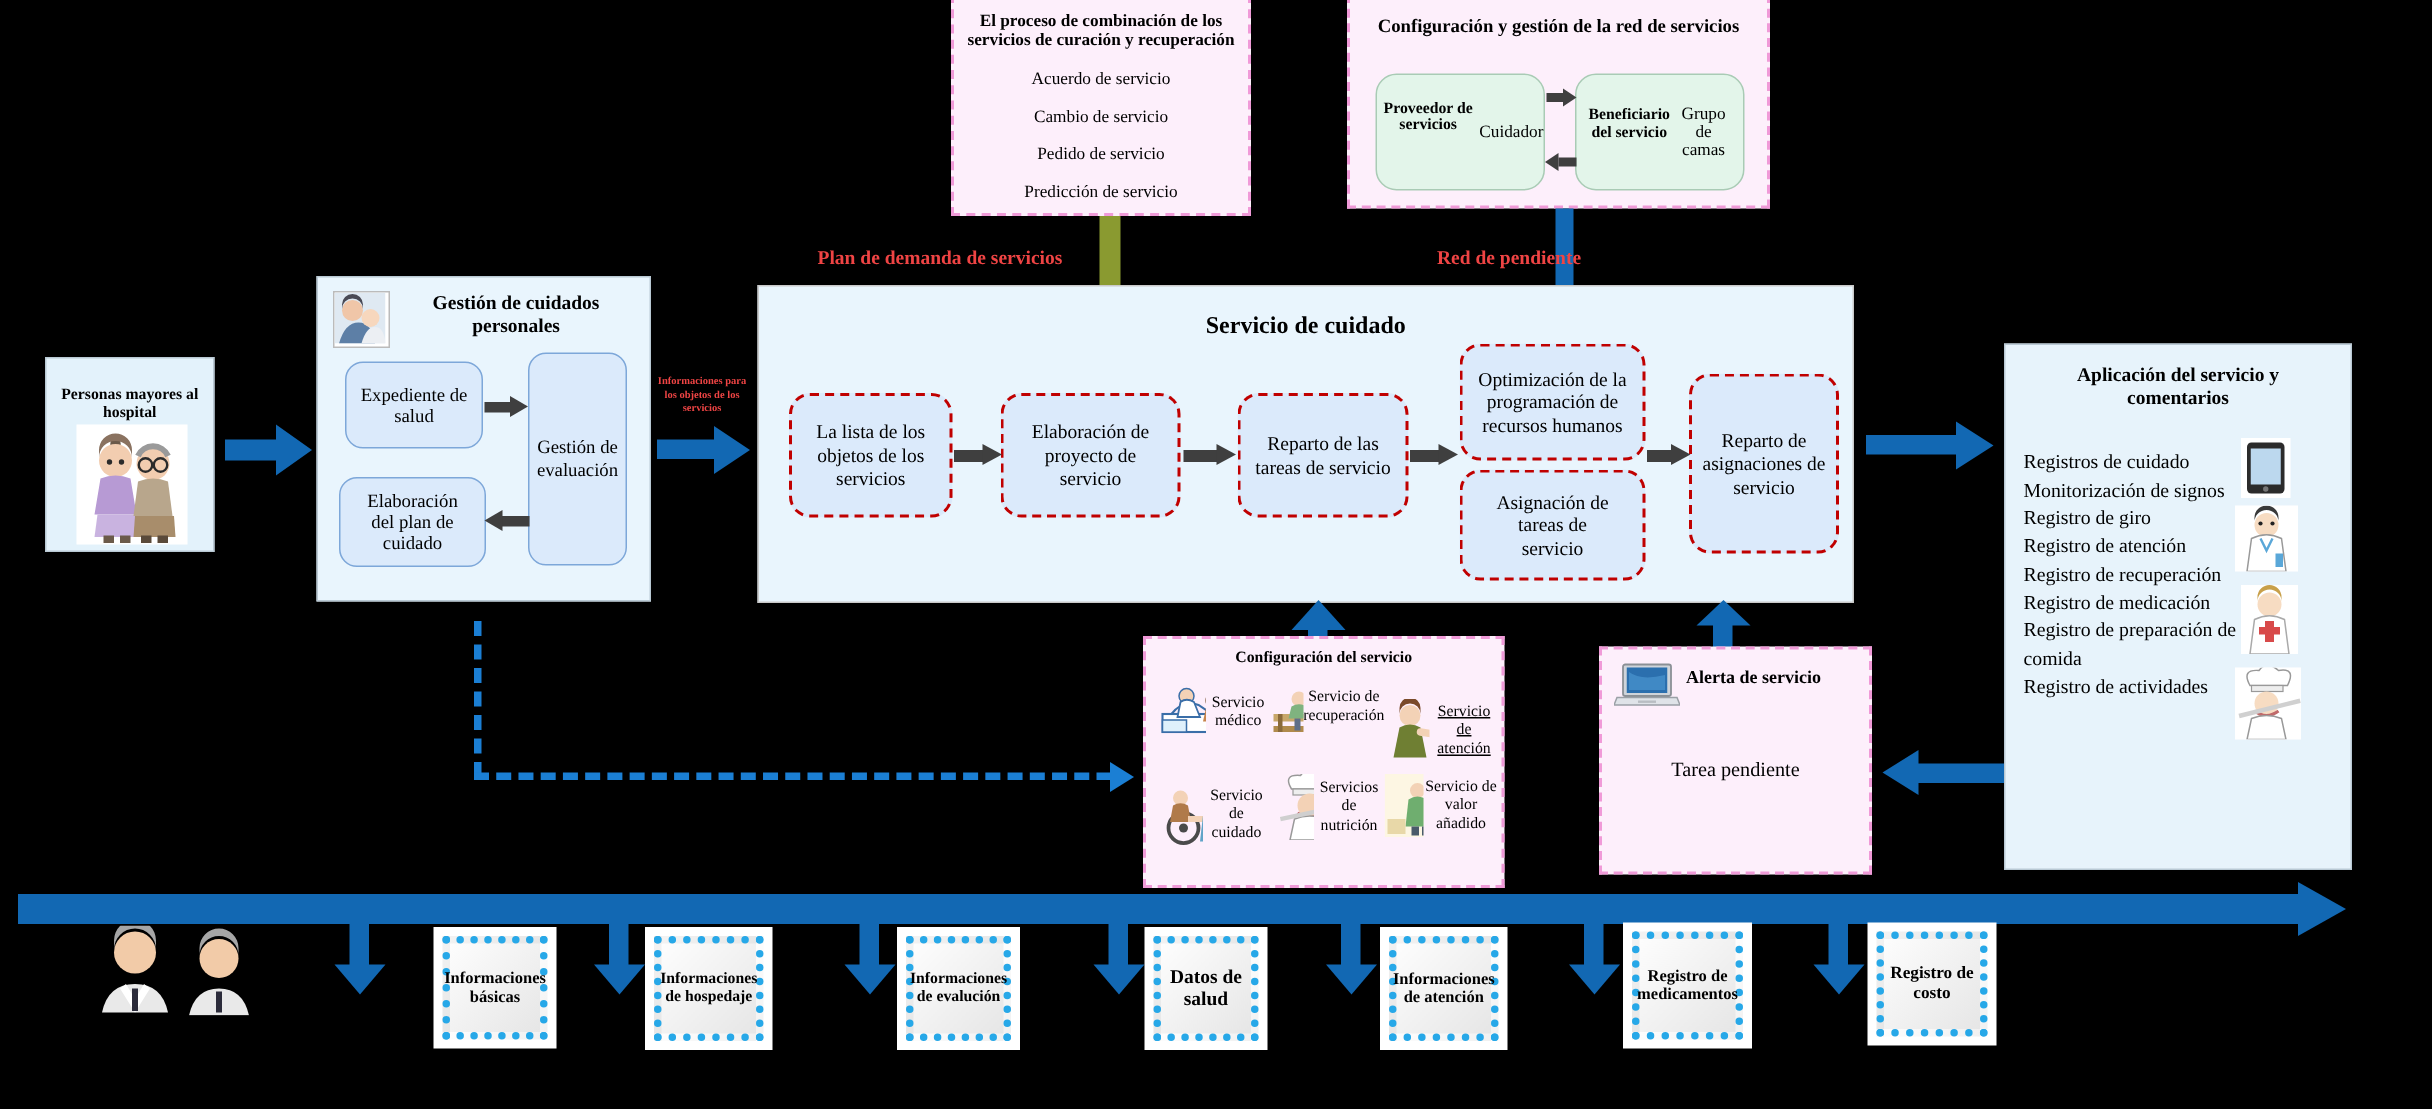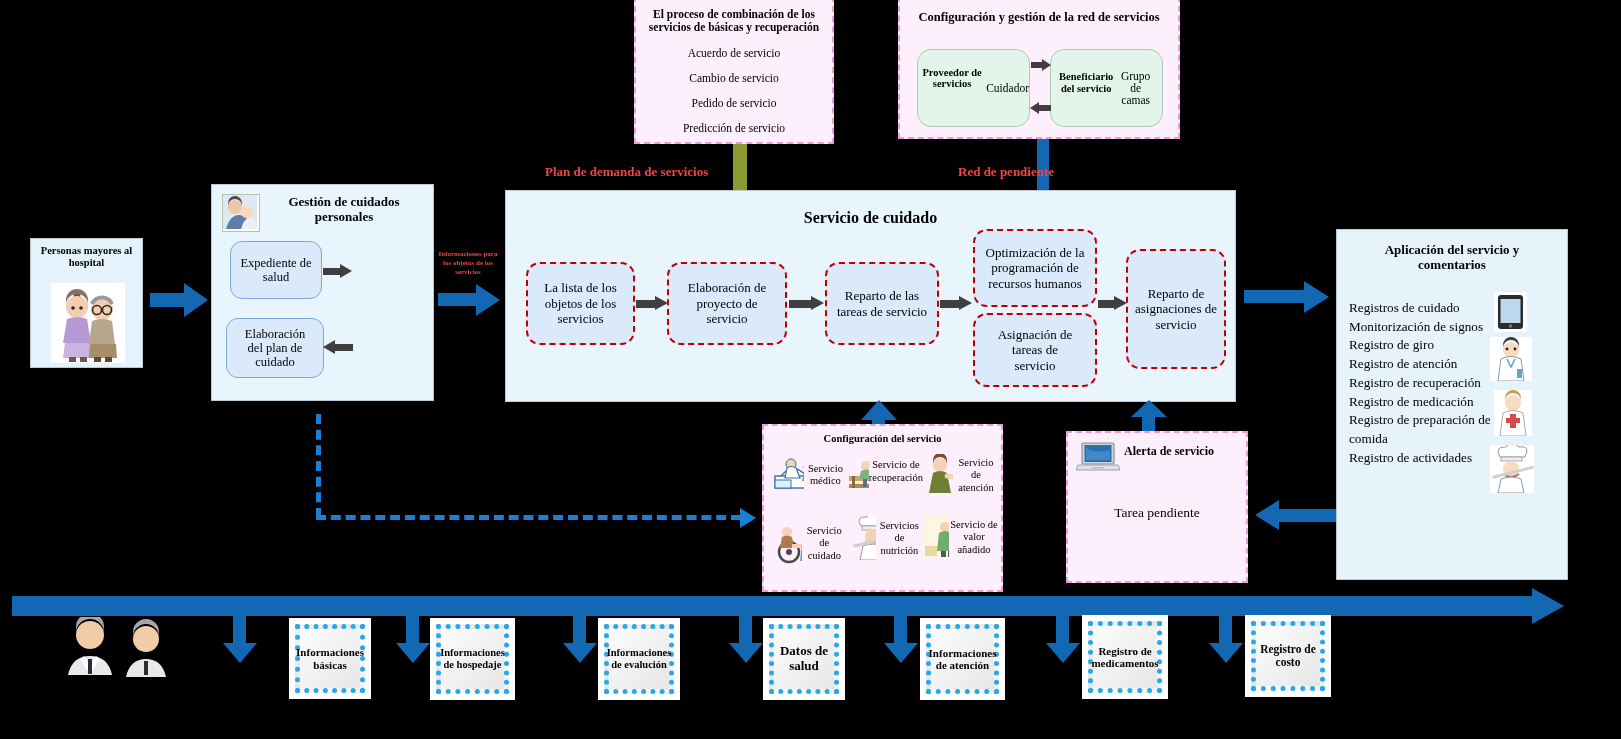--- a/index.html
+++ b/index.html
@@ -39,21 +39,21 @@
   
   .clip{position:absolute;background:#fff;overflow:hidden;}
   .clip svg{display:block;}
 
   .txtlist{line-height:1.42;}
 </style>
 </head>
 <body>
 
 <div class="abs pink-panel" style="left:634px;top:-4px;width:200px;height:148px;padding:6px 6px 0 6px;">
-  <div class="panel-title" style="font-size:11.5px;margin-top:4px;">El proceso de combinación de los servicios de básicas y recuperación</div>
+  <div class="panel-title" style="font-size:11.5px;margin-top:4px;">El proceso de combinación de los servicios de curación y recuperación</div>
   <div class="ctr" style="font-size:11.5px;height:25px;margin-top:6px;">Acuerdo de servicio</div>
   <div class="ctr" style="font-size:11.5px;height:25px;">Cambio de servicio</div>
   <div class="ctr" style="font-size:11.5px;height:25px;">Pedido de servicio</div>
   <div class="ctr" style="font-size:11.5px;height:25px;">Predicción de servicio</div>
 </div>
 
 <div class="abs pink-panel" style="left:898px;top:-4px;width:282px;height:143px;">
   <div class="panel-title" style="font-size:12.5px;margin-top:12px;padding:0 14px;">Configuración y gestión de la red de servicios</div>
   <div class="abs rbox-green col" style="left:17px;top:51px;width:113px;height:78px;">
      <div style="font-size:10.5px;font-weight:bold;margin-bottom:20px;">Proveedor de servicios</div>
@@ -81,21 +81,21 @@
 </div>
 <div class="label-blue" style="left:545px;top:164px;font-size:13px;">Plan de demanda de servicios</div>
 
 <div class="abs" style="left:1026px;top:139px;width:34px;height:100px;">
   <div class="bar" style="left:11px;top:0;width:12px;height:80px;"></div>
   <div class="tri" style="left:0px;top:78px;border-left:17px solid transparent;border-right:17px solid transparent;border-top:22px solid #1268b3;"></div>
 </div>
 <div class="label-blue" style="left:958px;top:164px;font-size:13px;">Red de pendiente</div>
 
 <div class="abs plain-panel" style="left:30px;top:238px;width:113px;height:130px;">
-  <div class="panel-title" style="font-size:10.5px;margin-top:6px;padding:0 3px;">Personas mayores al hospital</div>
+  <div class="panel-title" style="font-size:10.5px;margin-top:19px;padding:0 3px;">Personas mayores al hospital</div>
   <div class="clip" style="left:20px;top:44px;width:74px;height:80px;">
     <svg width="74" height="80" viewBox="0 0 74 80">
       <rect width="74" height="80" fill="#fff"></rect>
 
       <ellipse cx="26" cy="13" rx="3.5" ry="4" fill="#6b5a4a"></ellipse>
       <circle cx="26" cy="24" r="11" fill="#f2cdb0"></circle>
       <path d="M15 22 A11 11 0 0 1 37 22 L37 17 A11 11 0 0 0 15 17 Z" fill="#8a7260"></path>
       <circle cx="22" cy="25" r="1.8" fill="#2b2b2b"></circle>
         <circle cx="30" cy="25" r="1.8" fill="#2b2b2b"></circle>
       <path d="M16 36 q10 -4 20 0 l4 24 h-28 z" fill="#b79ad4"></path>
@@ -129,20 +129,23 @@
       <path d="M5 11 A7 7 0 0 1 19 11 L19 8 A7 7 0 0 0 5 8 Z" fill="#4a4a55"></path>
       <path d="M3 34 q4 -14 13 -14 q9 0 11 14 z" fill="#5d7fa6"></path>
       <circle cx="24" cy="17" r="6" fill="#f7d7bd"></circle>
       <path d="M18 34 q3 -11 9 -11 q6 0 7 11 z" fill="#eceff3"></path>
     </svg>
   </div>
   <div class="panel-title" style="font-size:13px;margin-left:52px;margin-top:10px;width:160px;">Gestión de cuidados personales</div>
 
   <div class="abs rbox-blue ctr" style="left:18px;top:56px;width:92px;height:58px;font-size:12.5px;line-height:1.12;padding:0 4px;">
      <span>Expediente de salud</span>
+  </div>
+  <div class="abs rbox-blue ctr" style="left:140px;top:50px;width:66px;height:142px;font-size:12.5px;line-height:1.18;padding:0 4px;">
+     <span>Gestión de evaluación</span>
   </div>
   <div class="abs rbox-blue ctr" style="left:14px;top:133px;width:98px;height:60px;font-size:12.5px;line-height:1.12;padding:0 20px;">
      <span>Elaboración del plan de cuidado</span>
   </div>
 
   <div class="abs" style="left:111px;top:79px;width:30px;height:14px;">
      <div class="gray-bar" style="left:0;top:4px;width:19px;height:7px;"></div>
      <div class="gray-tri" style="left:17px;top:0;border-top:7px solid transparent;border-bottom:7px solid transparent;border-left:12px solid #3f3f3f;"></div>
   </div>
   <div class="abs" style="left:111px;top:155px;width:30px;height:14px;">
@@ -243,21 +246,21 @@
           <rect x="22" y="29" width="4" height="8" fill="#5f6e88"></rect>
         <circle cx="44" cy="10" r="5" fill="#8a5f44"></circle>
         <path d="M39 15 q5 -3 10 0 l2 12 h-14z" fill="#4f6f4f"></path>
         <rect x="41" y="27" width="4" height="12" fill="#3a3a4a"></rect>
           <rect x="47" y="27" width="4" height="12" fill="#3a3a4a"></rect>
       </svg>
     </div>
     <div style="font-size:10.5px;line-height:1.18;margin-top:1px;">Servicio de recuperación</div>
   </div>
 
-  <div class="abs col" style="left:159px;top:28px;width:76px;">
+  <div class="abs col" style="left:159px;top:40px;width:76px;text-decoration:underline;">
     <div class="clip" style="position:relative;width:56px;height:42px;background:transparent;">
       <svg width="56" height="42" viewBox="0 0 56 42">
         <circle cx="17" cy="11" r="7" fill="#f3d2b6"></circle>
         <path d="M10 10 A7 7 0 0 1 24 10 L24 6 A7 7 0 0 0 10 6 Z" fill="#7a4a2a"></path>
         <path d="M10 19 q7 -4 14 0 l4 20 h-22z" fill="#6f7f33"></path>
         <path d="M24 22 q14 2 26 6" stroke="#f3d2b6" stroke-width="5" fill="none" stroke-linecap="round"></path>
         <circle cx="47" cy="27" r="5" fill="none" stroke="#888" stroke-width="2"></circle>
       </svg>
     </div>
     <div style="font-size:10.5px;line-height:1.18;margin-top:1px;">Servicio de atención</div>

